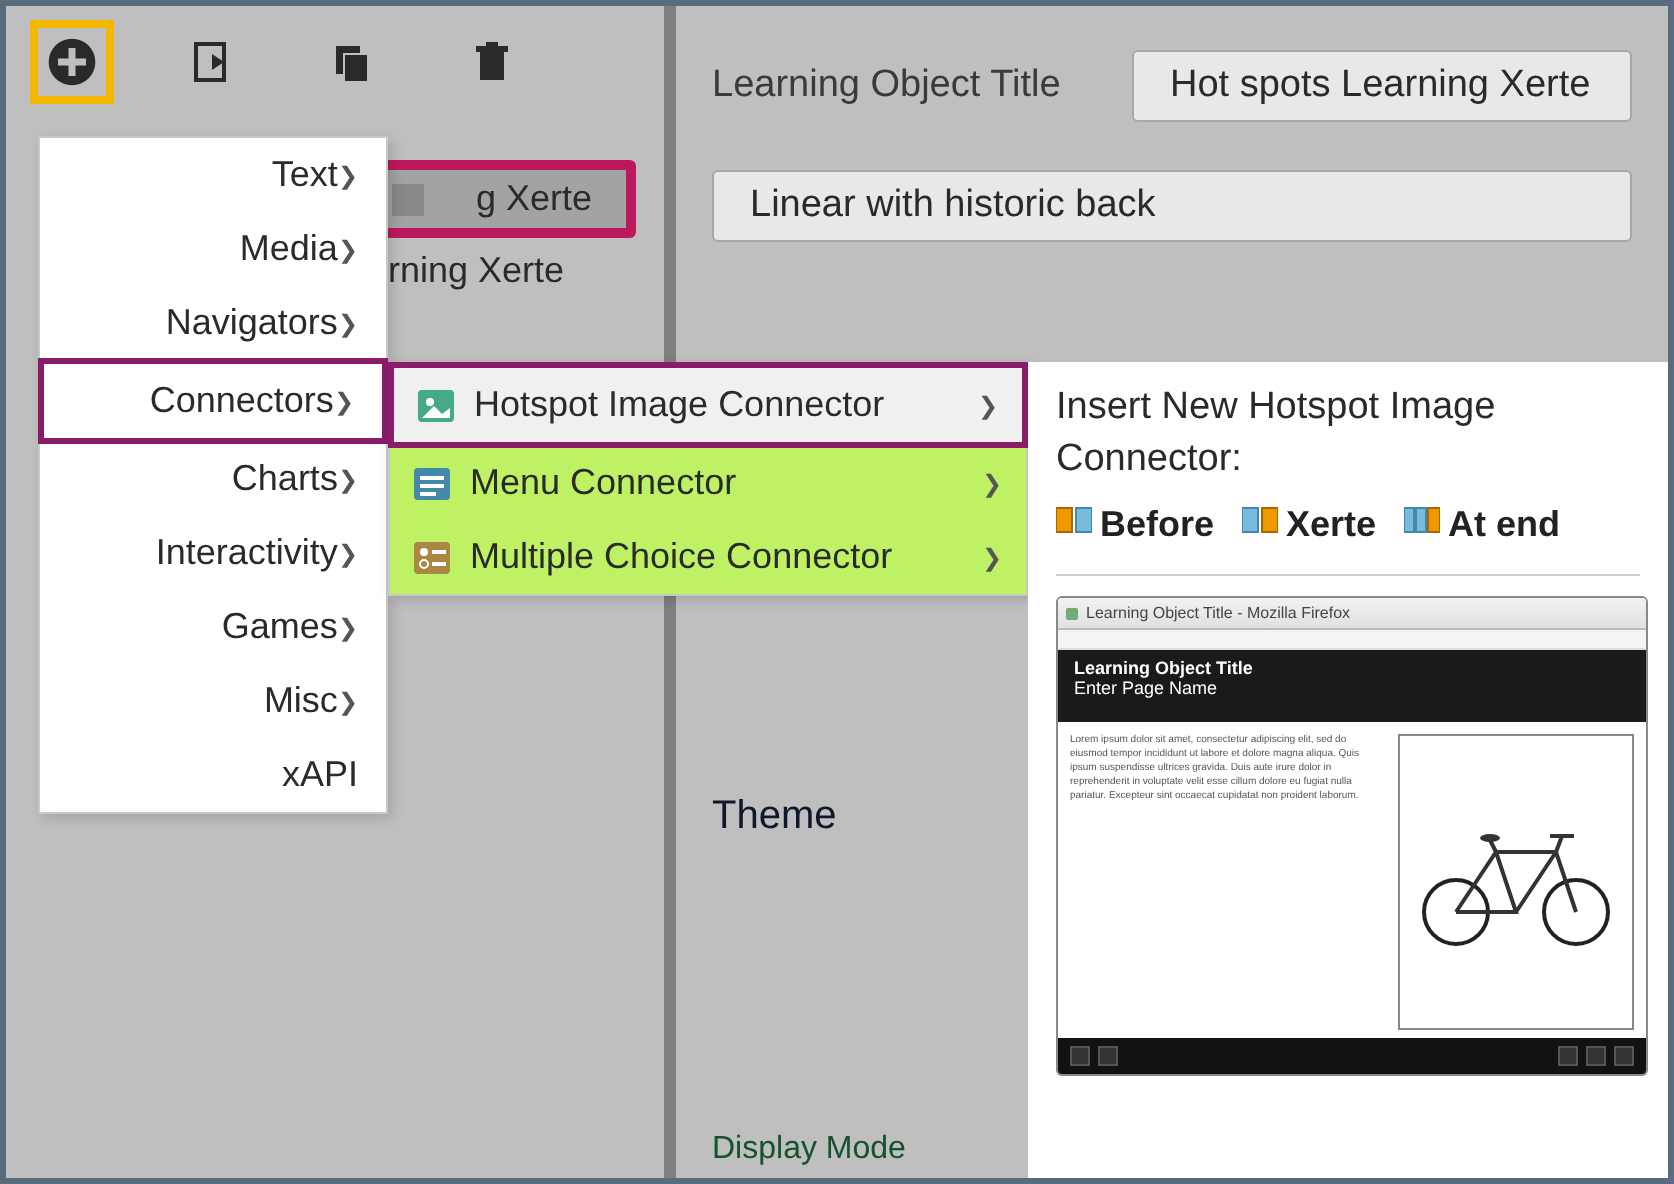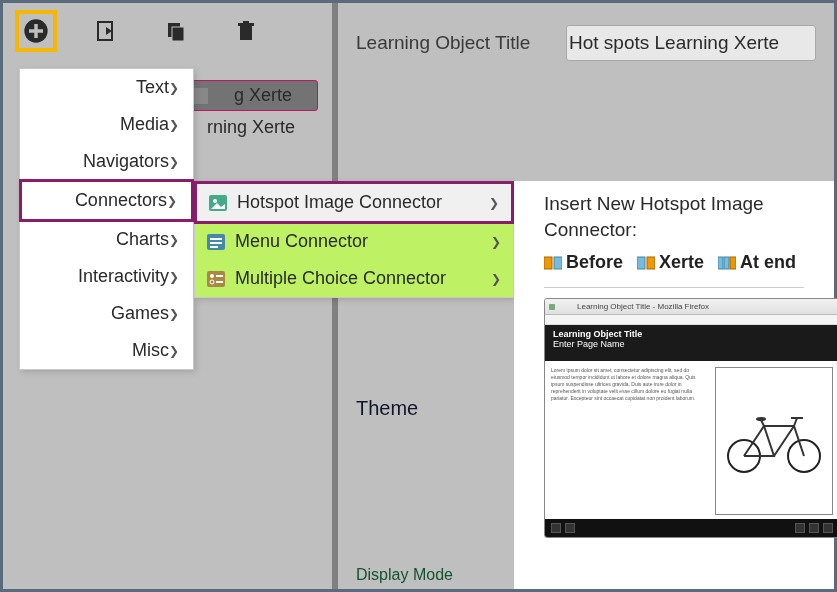--- a/index.html
+++ b/index.html
@@ -6,52 +6,52 @@
 body { font-family: "Segoe UI", Arial, sans-serif; background: #5a6b7d; width: 837px; height: 592px; overflow: hidden; position: relative; }
 .app { position: absolute; top: 3px; left: 3px; right: 3px; bottom: 3px; background: #bfbfbf; display: flex; }
 .overlay { position: absolute; inset: 0; background: rgba(0,0,0,0.08); pointer-events: none; }
 .left-panel { width: 335px; background: #bfbfbf; position: relative; border-right: 6px solid #808080; }
 .right-panel { flex: 1; background: #bfbfbf; position: relative; }
 .toolbar { height: 55px; display: flex; align-items: center; gap: 28px; padding-left: 18px; }
 .toolbar-btn { width: 42px; height: 42px; display: flex; align-items: center; justify-content: center; }
 .add-highlight { border: 4px solid #f5b700; margin-left: -6px; }
 .tree-area { padding: 22px 14px; position: relative; }
 .tree-item { display: flex; align-items: center; gap: 6px; padding: 4px 8px; margin-bottom: 2px; font-size: 18px; color: #2a2a2a; }
-.tree-item.selected { background: #737373; border: 1px solid #be185d; border-radius: 3px; gap: 26px; }
+.tree-item.selected { background: #a3a3a3; border: 5px solid #be185d; border-radius: 3px; gap: 26px; }
 .ti-icon { width: 16px; height: 16px; display: inline-block; }
 .properties { padding: 22px 18px; font-size: 19px; color: #3a3a3a; }
 .prop-row { display: flex; align-items: center; margin-bottom: 24px; }
 .prop-label { width: 210px; color: #3a3a3a; }
-.prop-value { flex: 1; background: #e8e8e8; border: 1px solid #a8a8a8; border-radius: 3px; padding: 6px 2px; color: #2a2a2a; white-space: nowrap; overflow: hidden; }
+.prop-value { flex: 1; background: #e8e8e8; border: 1px solid #a8a8a8; border-radius: 3px; padding: 6px 18px; color: #2a2a2a; white-space: nowrap; overflow: hidden; }
 .theme-label { position: absolute; top: 394px; left: 18px; font-size: 20px; color: #0f172a; }
 .display-label { position: absolute; top: 563px; left: 18px; font-size: 16px; color: #14532d; }
 
 
 .menu { position: absolute; top: 65px; left: 16px; width: 175px; background: #fff; border: 1px solid #c8c8c8; box-shadow: 2px 2px 6px rgba(0,0,0,0.15); z-index: 10; }
 .menu-item { padding: 8px 14px; font-size: 18px; color: #2a2a2a; display: flex; align-items: center; justify-content: flex-end; position: relative; cursor: default; }
 .menu-item .chev { font-size: 12px; color: #555; }
 .menu-item.highlighted { border: 3px solid #8a1c6a; margin: -1px; }
 
 
 .submenu { position: absolute; top: 178px; left: 191px; width: 320px; background: #bef264; border: 1px solid #c8c8c8; box-shadow: 2px 2px 6px rgba(0,0,0,0.15); z-index: 11; }
 .submenu-item { padding: 8px 12px; font-size: 18px; color: #2a2a2a; display: flex; align-items: center; gap: 10px; justify-content: flex-start; position: relative; cursor: default; }
 .submenu-item .chev { margin-left: auto; font-size: 12px; color: #555; }
 .submenu-item .sicon { width: 18px; height: 16px; }
 .submenu-item.highlighted { border: 3px solid #8a1c6a; margin: -1px; background: #f0f0f0; }
 
 
-.insert-popup { position: absolute; top: 178px; left: 511px; right: 0; bottom: 0; background: #fff; z-index: 12; padding: 10px 30px; font-size: 19px; color: #2a2a2a; }
+.insert-popup { position: absolute; top: 178px; left: 511px; right: 0; bottom: 0; background: #fff; z-index: 12; padding: 10px 14px; font-size: 19px; color: #2a2a2a; }
 .insert-title { line-height: 1.35; margin-bottom: 10px; }
 .insert-actions { display: flex; gap: 14px; align-items: center; margin-bottom: 14px; font-size: 18px; }
-.insert-action { display: flex; align-items: center; gap: 4px; font-weight: 600; color: #222; }
+.insert-action { display: flex; align-items: flex-start; gap: 4px; font-weight: 600; color: #222; }
 .ia-icon { width: 18px; height: 16px; }
 .divider { height: 1px; background: #ccc; margin: 6px 0 10px; }
 .preview-label { margin-bottom: 8px; font-size: 19px; }
 .preview-box { border: 1px solid #888; border-radius: 3px; width: 296px; height: 240px; background: #fff; position: relative; overflow: hidden; }
-.pv-titlebar { height: 16px; background: linear-gradient(#f2f2f2,#e0e0e0); border-bottom: 1px solid #bbb; display:flex; align-items:center; padding:0 4px; gap:22px;}
+.pv-titlebar { height: 16px; background: linear-gradient(#f2f2f2,#e0e0e0); border-bottom: 1px solid #bbb; display:flex; align-items:center; padding:0 4px; gap:4px;}
 .pv-titlebar .dot{width:6px;height:6px;background:#7a7;border-radius:1px;}
 .pv-titlebar .ttxt{font-size:8px;color:#444;}
 .pv-addr { height: 10px; background: #f4f4f4; border-bottom:1px solid #ddd;}
 .pv-header { height: 36px; background: #1a1a1a; color: #fff; padding: 4px 8px; }
 .pv-header .l1 { font-size: 9px; font-weight: bold; }
 .pv-header .l2 { font-size: 9px; }
 .pv-body { display: flex; height: 160px; }
 .pv-text { flex: 1; padding: 6px; font-size: 5px; color: #555; line-height: 1.4; overflow: hidden; }
 .pv-image { width: 118px; margin: 6px; border: 1px solid #888; display: flex; align-items: center; justify-content: center; background:#fff; }
 .pv-footer { position: absolute; bottom: 0; left: 0; right: 0; height: 18px; background: #111; display:flex; align-items:center; gap:4px; padding:0 6px;}
@@ -96,33 +96,34 @@
       </div>
     </div>
 
     <div class="tree-area" style="padding-left: 180px;">
       <div class="tree-item selected">
         <svg class="ti-icon" viewBox="0 0 16 16">
             <rect width="16" height="16" fill="#888"></rect>
           </svg>
         <span>g Xerte</span>
       </div>
-      <div class="tree-item" style="margin-left: 16px; align-items: center;">
+      <div class="tree-item" style="margin-left: 3px; align-items: center;">
         <span>rning Xerte</span>
       </div>
     </div>
   </div>
 
   <div class="right-panel">
     <div class="properties">
       <div class="prop-row">
         <div class="prop-label">Learning Object Title</div>
         <div class="prop-value">Hot spots Learning Xerte</div>
       </div>
       <div class="prop-row">
+        <div class="prop-value">Linear with historic back</div>
       </div>
     </div>
     <div class="theme-label">Theme</div>
     <div class="display-label">Display Mode</div>
   </div>
 
   <div class="menu">
     <div class="menu-item">
         <span>Text</span>
         <span class="chev">❯</span>
@@ -147,20 +148,23 @@
         <span>Interactivity</span>
         <span class="chev">❯</span>
       </div>
     <div class="menu-item">
         <span>Games</span>
         <span class="chev">❯</span>
       </div>
     <div class="menu-item">
         <span>Misc</span>
         <span class="chev">❯</span>
+      </div>
+    <div class="menu-item">
+        <span>xAPI</span>
       </div>
   </div>
 
   <div class="submenu">
     <div class="submenu-item highlighted">
       <svg class="sicon" viewBox="0 0 18 16">
           <rect width="18" height="16" rx="2" fill="#4a8"></rect>
           <circle cx="6" cy="6" r="2" fill="#fff"></circle>
           <path d="M2 14 L8 8 L12 12 L16 9 L16 14 Z" fill="#fff"></path>
         </svg>

